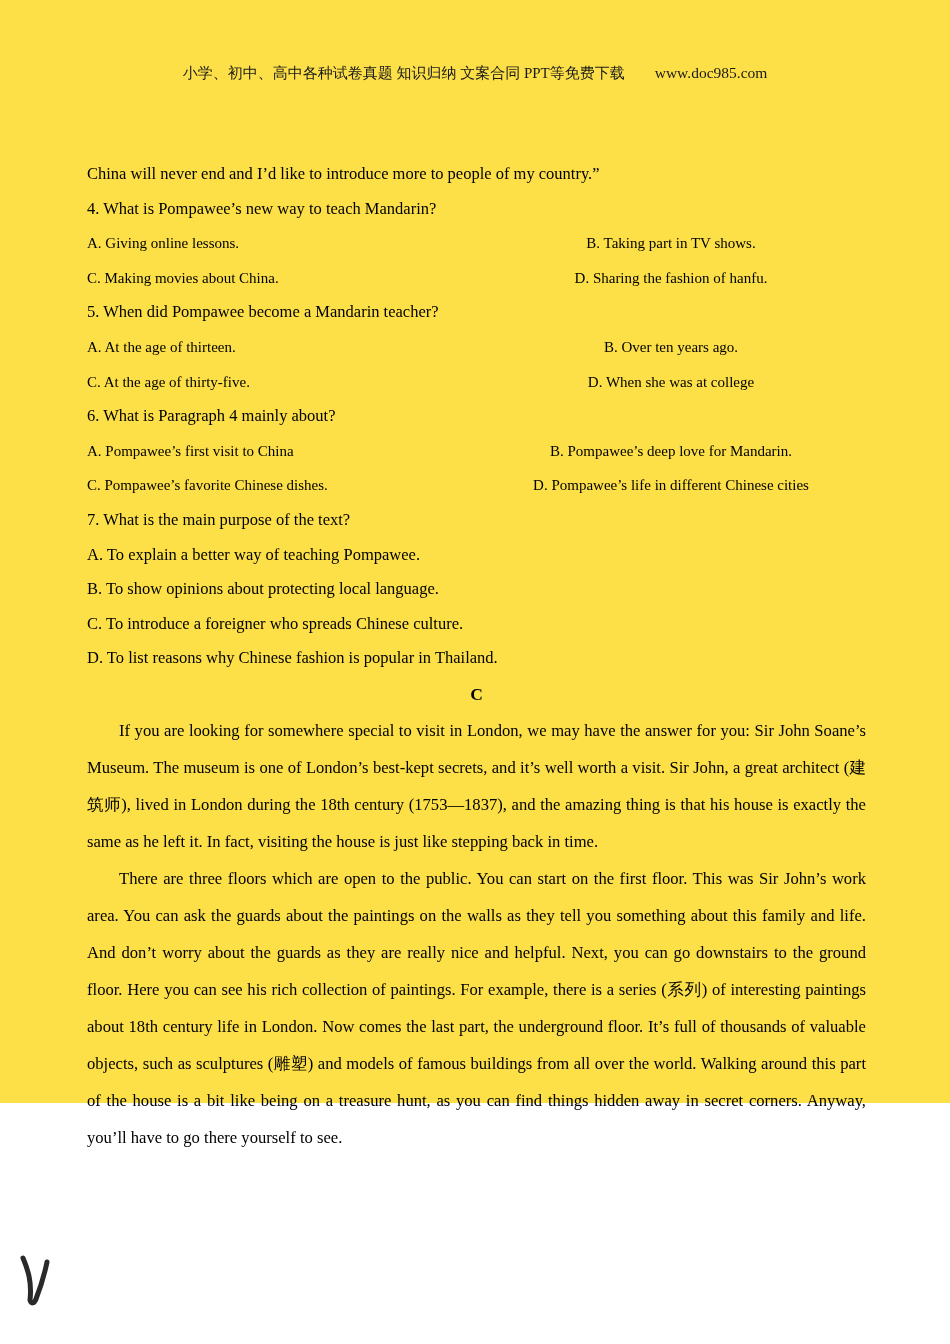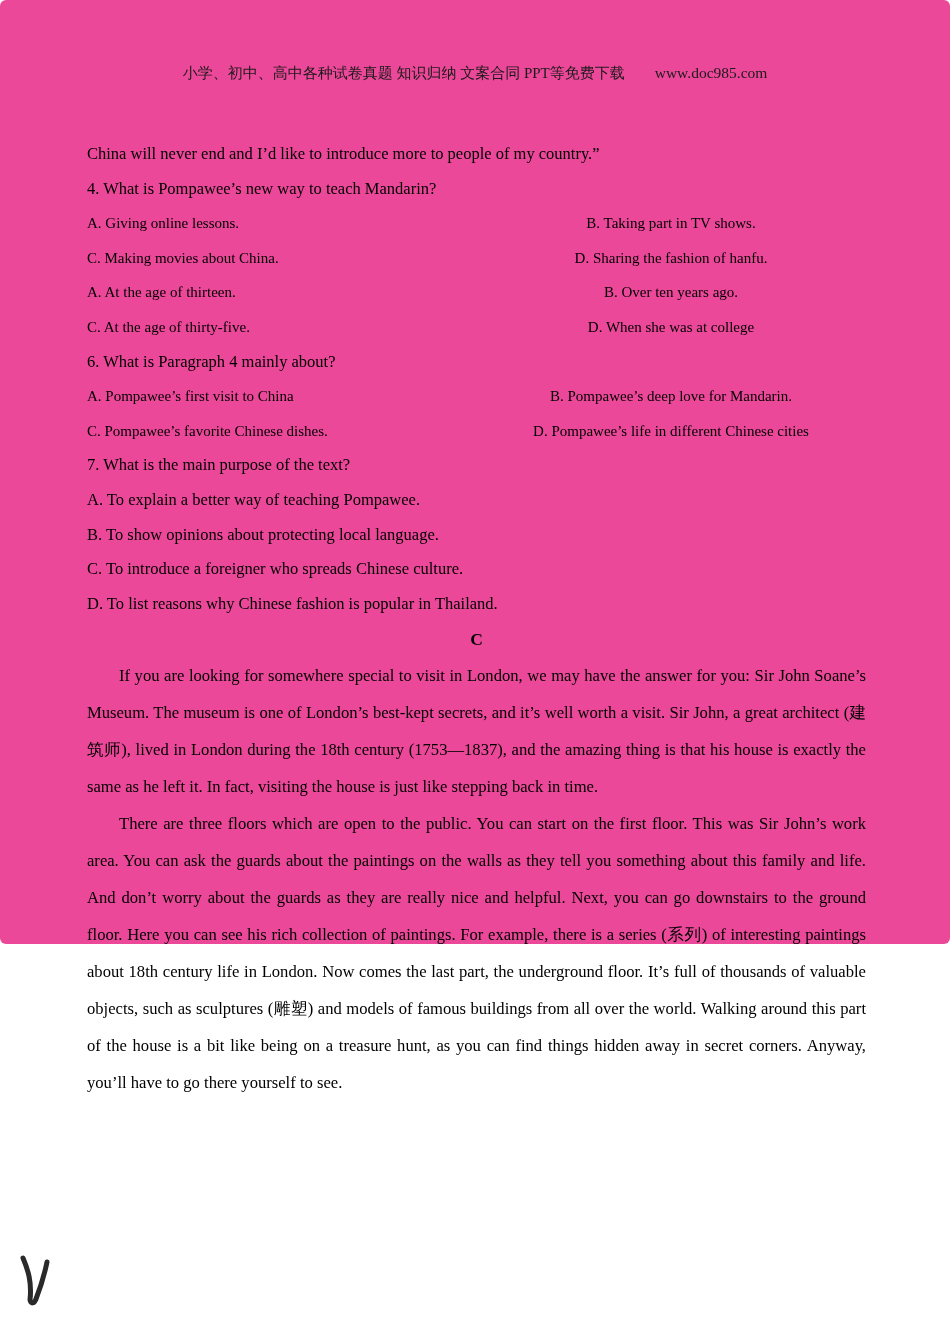--- a/index.html
+++ b/index.html
@@ -9,37 +9,36 @@
     height: 1344px;
     background: #ffffff;
     overflow: hidden;
     font-family: "Liberation Serif", serif;
     color: #000000;
     position: relative;
   }
   .page {
     position: relative;
     width: 950px;
-    height: 944px;
-    background: #ec4899;
-    border-radius: 6px;
+    height: 1103px;
+    background: #fde047;
   }
   .header {
     padding-top: 64px;
     text-align: center;
     font-size: 15px;
     color: #1a1a1a;
     white-space: nowrap;
   }
   .header .url {
     margin-left: 30px;
     font-size: 15.5px;
   }
   .content {
-    margin: 54px 84px 0 87px; 
+    margin: 74px 84px 0 87px; 
   }
   .q-line {
     font-size: 16.5px;
     line-height: 34.6px;
     white-space: nowrap;
   }
   .opt-row {
     display: flex;
     font-size: 15px;
     line-height: 34.6px;
@@ -89,20 +88,21 @@
     <div class="q-line">4. What is Pompawee’s new way to teach Mandarin?</div>
     <div class="opt-row">
       <div class="opt-col-left">A. Giving online lessons.</div>
       <div class="opt-col-right">B. Taking part in TV shows.</div>
     </div>
     <div class="opt-row">
       <div class="opt-col-left">C. Making movies about China.</div>
       <div class="opt-col-right">D. Sharing the fashion of hanfu.</div>
     </div>
 
+    <div class="q-line">5. When did Pompawee become a Mandarin teacher?</div>
     <div class="opt-row">
       <div class="opt-col-left">A. At the age of thirteen.</div>
       <div class="opt-col-right">B. Over ten years ago.</div>
     </div>
     <div class="opt-row">
       <div class="opt-col-left">C. At the age of thirty-five.</div>
       <div class="opt-col-right">D. When she was at college</div>
     </div>
 
     <div class="q-line">6. What is Paragraph 4 mainly about?</div>

